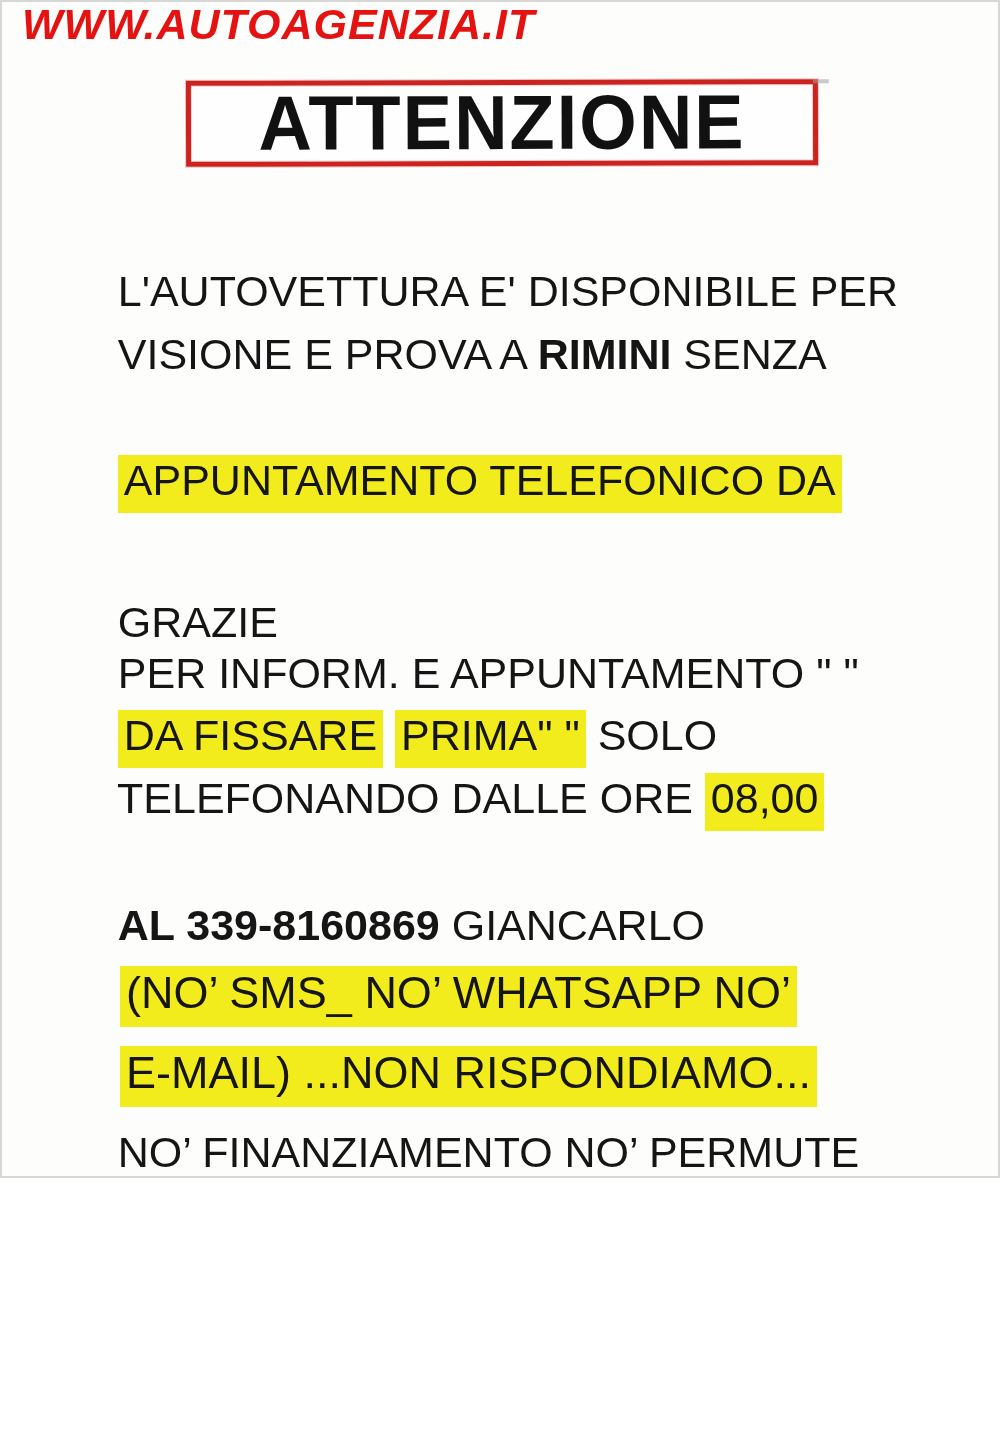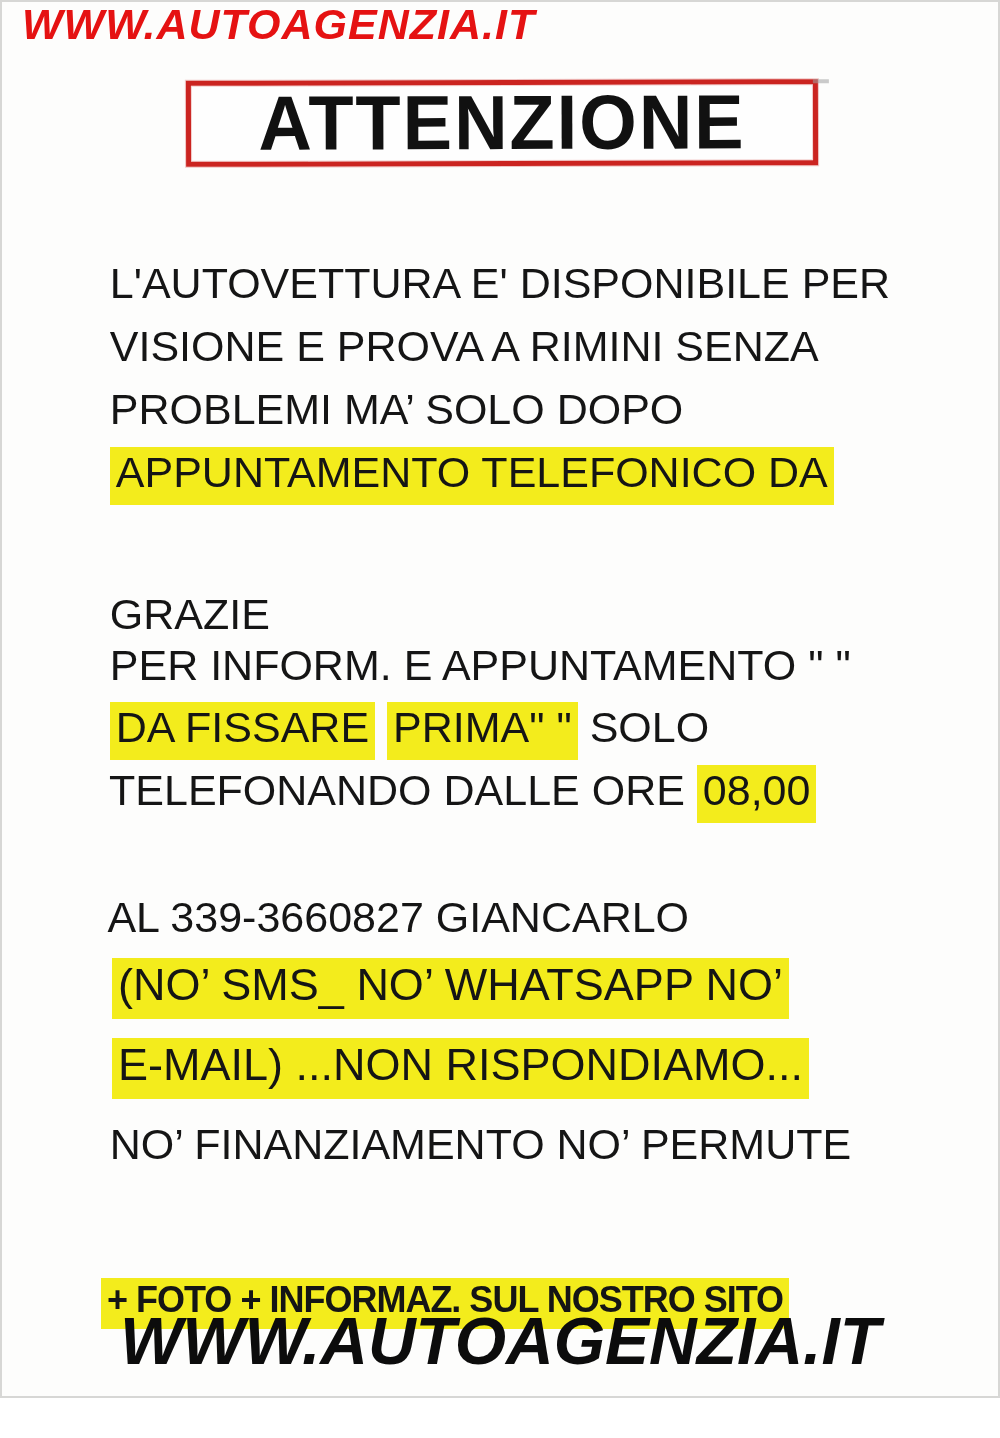--- a/index.html
+++ b/index.html
@@ -6,21 +6,21 @@
   :root{
     --red:#e51212;
     --box-red:#cb2420;
     --hl:#f3ec1c;
     --ink:#151515;
     --bg:#fdfdfc;
   }
   html,body{margin:0;padding:0;background:#ffffff;}
   .sheet{
     position:relative;
-    width:1000px;height:1398px;
+    width:1000px;height:1178px;
     background:var(--bg);
     overflow:hidden;
     box-shadow:inset 0 0 0 2px #d7d7d5;
     font-family:"Liberation Sans","DejaVu Sans",sans-serif;
     color:var(--ink);
   }
   
   .top-url{
     position:absolute;left:22px;top:0px;
     font-size:43px;font-weight:bold;font-style:italic;
@@ -42,27 +42,27 @@
     content:"";position:absolute;top:-5px;right:-16px;width:16px;height:4px;
     background:rgba(160,160,160,.55);
   }
   .attention-label{
     font-size:74px;font-weight:bold;letter-spacing:2px;
     color:#111;line-height:1;
     transform:scaleY(1.04);
   }
   
   .ln{
-    position:absolute;left:62px;margin:0;
+    position:absolute;left:62px;margin:8px;
     font-size:43px;line-height:1.18;
     white-space:pre;
     color:var(--ink);
   }
   .seg{white-space:pre;}
-  .b{font-weight:normal;}
+  .b{font-weight:bold;}
   .hl{
     background:var(--hl);
     padding:1px 6px 9px 6px;
     box-decoration-break:clone;
   }
   .ln.big{font-size:45px;font-weight:normal;letter-spacing:0px;}
   .ln.wide{left:65px;font-size:36px;font-weight:bold;letter-spacing:-1px;}
   
   .bottom-url{
     position:absolute;left:0;top:1303px;width:100%;
@@ -85,23 +85,20 @@
   </div>
 
   <p class="ln" style="top:207px">
     <span class="seg">L'AUTOVETTURA E' DISPONIBILE PER</span>
   </p>
 
   <p class="ln" style="top:270px">
     <span class="seg">VISIONE E PROVA A </span><span class="seg b">RIMINI</span><span class="seg"> SENZA</span>
   </p>
 
-  <p class="ln" style="top:333px">
-    <span class="seg">PROBLEMI </span><span class="seg b">MA’</span><span class="seg"> SOLO </span><span class="seg b">DOPO</span>
-  </p>
 
   <p class="ln" style="top:396px">
     <span class="seg hl">APPUNTAMENTO TELEFONICO DA</span>
   </p>
 
 
   <p class="ln" style="top:538px">
     <span class="seg">GRAZIE</span>
   </p>
 
@@ -112,21 +109,21 @@
   <p class="ln" style="top:651px">
     <span class="seg hl">DA FISSARE</span><span class="seg"> </span><span class="seg hl">PRIMA" "</span><span class="seg"> SOLO</span>
   </p>
 
   <p class="ln" style="top:714px">
     <span class="seg">TELEFONANDO DALLE ORE </span><span class="seg hl">08,00</span>
   </p>
 
 
   <p class="ln" style="top:841px">
-    <span class="seg b">AL 339-3660827</span><span class="seg"> GIANCARLO</span>
+    <span class="seg b">AL 339-8160869</span><span class="seg"> GIANCARLO</span>
   </p>
 
   <p class="ln big" style="top:905px">
     <span class="seg hl">(NO’ SMS_ NO’ WHATSAPP NO’</span>
   </p>
 
   <p class="ln big" style="top:985px">
     <span class="seg hl">E-MAIL) ...NON RISPONDIAMO...</span>
   </p>
 

